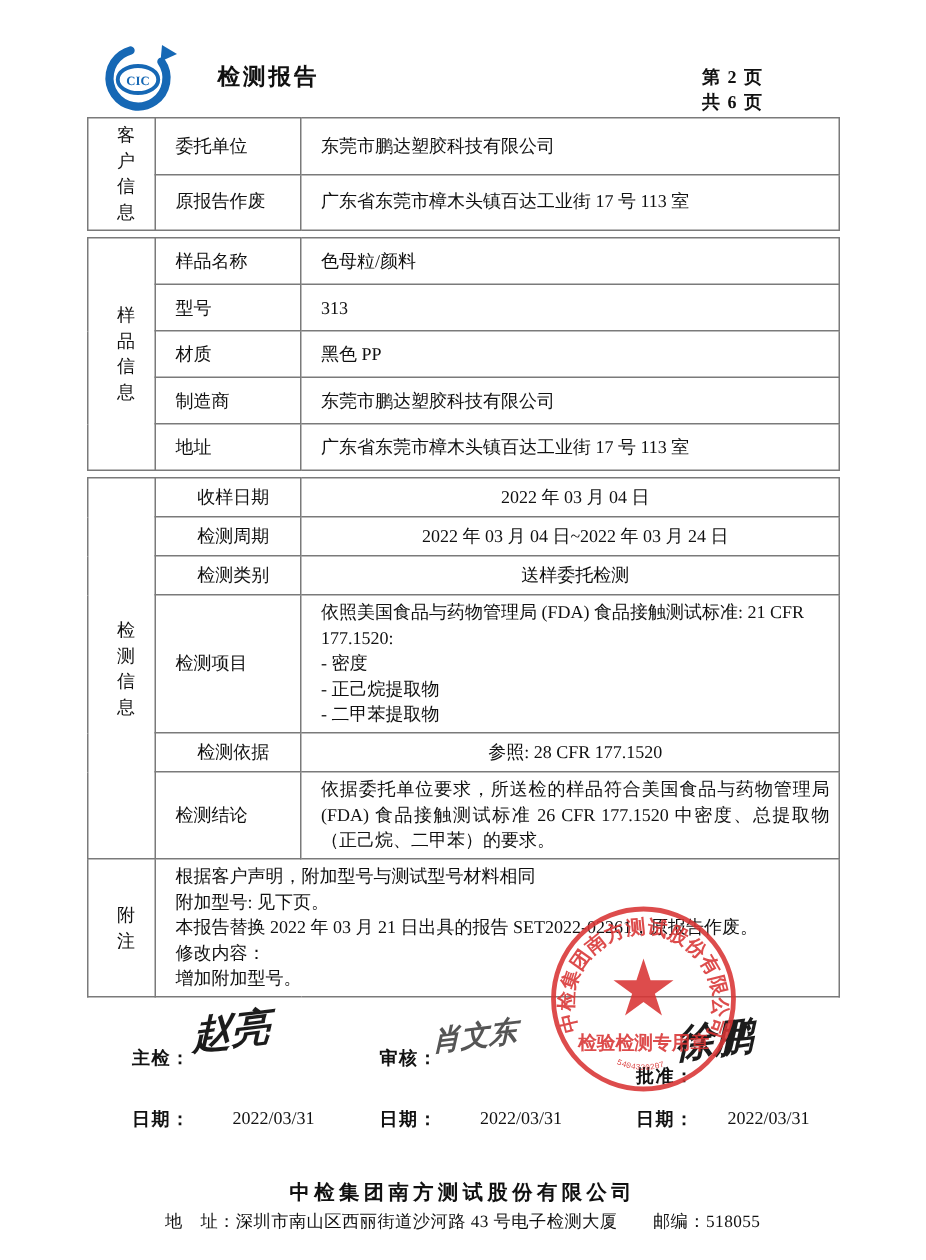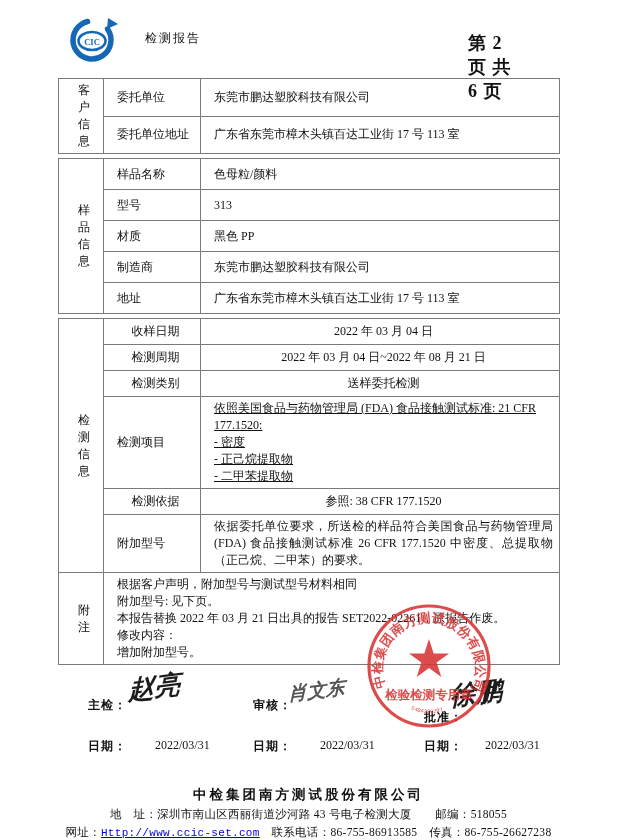--- a/index.html
+++ b/index.html
@@ -5,43 +5,43 @@
   * { margin: 0; padding: 0; box-sizing: border-box; }
   html, body { background: #ffffff; }
   body {
     width: 617px; height: 840px;
     position: relative;
     font-family: "Liberation Serif", "DejaVu Serif", serif;
     color: #111;
     overflow: hidden;
   }
   
-  .hdr { position: absolute; top: 0; left: 0; width: 523px; height: 78px; }
+  .hdr { position: absolute; top: 12px; left: 0; width: 523px; height: 78px; }
   .logo { position: absolute; left: 64px; top: 15px; }
-  .h-title { position: absolute; left: 145px; top: 30px; font-size: 12px; font-weight: normal; letter-spacing: 2px; }
+  .h-title { position: absolute; left: 145px; top: 30px; font-size: 15px; font-weight: bold; letter-spacing: 2px; }
   .h-number { position: absolute; left: 236px; top: 31px; font-size: 12.5px; font-weight: bold; }
-  .h-page { position: absolute; left: 468px; top: 31px; font-size: 18px; font-weight: bold; letter-spacing: 1px; }
+  .h-page { position: absolute; left: 468px; top: 31px; font-size: 12px; font-weight: bold; letter-spacing: 1px; }
   
   .content { position: absolute; top: 78px; left: 0; width: 617px; }
   table.t { border-collapse: collapse; width: 501px; margin-left: 58px; table-layout: fixed; }
   table.t + table.t { margin-top: 4px; }
   table.t td {
     border: 1px solid #7a7a7a;
     font-size: 12px;
     padding: 3px 6px 3px 13px;
     vertical-align: middle;
     line-height: 17px;
   }
   table.t12 td { height: 31px; }
   table.t3 td.single { height: 26px; text-align: center; }
   td.sec {
     text-align: center; padding: 3px 2px;
     white-space: pre-line; line-height: 26px; letter-spacing: 1px;
   }
-  td.proj { white-space: pre-line; line-height: 17px; padding-top: 4px; padding-bottom: 4px; text-decoration: underline; }
+  td.proj { white-space: pre-line; line-height: 17px; padding-top: 4px; padding-bottom: 4px; }
   td.concl { text-align: justify; line-height: 16.5px; padding-top: 4px; padding-bottom: 4px; padding-right: 10px; }
   td.note { white-space: pre-line; line-height: 18.5px; padding-top: 4px; padding-bottom: 4px; }
   
   .sigs { position: absolute; top: 664px; left: 0; width: 601px; height: 110px; font-size: 12px; }
   .sigs .lbl { position: absolute; font-weight: bold; letter-spacing: 1px; }
   .sig-name {
     position: absolute;
     font-family: "DejaVu Sans", sans-serif;
     font-style: italic; font-weight: bold;
     color: #1c1c1c;
@@ -85,21 +85,21 @@
         <col style="width:359px">
       </colgroup>
     <tbody>
         <tr>
       <td class="sec" rowspan="2">客户
 信息</td>
       <td>委托单位</td>
       <td>东莞市鹏达塑胶科技有限公司</td>
     </tr>
     <tr>
-      <td>委托单位地址</td>
+      <td>原报告作废</td>
       <td>广东省东莞市樟木头镇百达工业街 17 号 113 室</td>
     </tr>
   </tbody>
     </table>
 
   <table class="t t12">
     <colgroup>
         <col style="width:45px">
         <col style="width:97px">
         <col style="width:359px">
@@ -138,40 +138,40 @@
       </colgroup>
     <tbody>
         <tr>
       <td class="sec" rowspan="6">检测
 信息</td>
       <td class="single">收样日期</td>
       <td class="single">2022 年 03 月 04 日</td>
     </tr>
     <tr>
       <td class="single">检测周期</td>
-      <td class="single">2022 年 03 月 04 日~2022 年 08 月 21 日</td>
+      <td class="single">2022 年 03 月 04 日~2022 年 03 月 24 日</td>
     </tr>
     <tr>
       <td class="single">检测类别</td>
       <td class="single">送样委托检测</td>
     </tr>
     <tr>
       <td>检测项目</td>
       <td class="proj">依照美国食品与药物管理局 (FDA) 食品接触测试标准: 21 CFR
 177.1520:
 - 密度
 - 正己烷提取物
 - 二甲苯提取物</td>
     </tr>
     <tr>
       <td class="single">检测依据</td>
-      <td class="single">参照: 38 CFR 177.1520</td>
-    </tr>
-    <tr>
-      <td>附加型号</td>
+      <td class="single">参照: 28 CFR 177.1520</td>
+    </tr>
+    <tr>
+      <td>检测结论</td>
       <td class="concl">依据委托单位要求，所送检的样品符合美国食品与药物管理局 (FDA) 食品接触测试标准 26 CFR 177.1520 中密度、总提取物（正己烷、二甲苯）的要求。</td>
     </tr>
     <tr>
       <td class="sec">附注</td>
       <td class="note" colspan="2">根据客户声明，附加型号与测试型号材料相同
 附加型号: 见下页。
 本报告替换 2022 年 03 月 21 日出具的报告 SET2022-02261，原报告作废。
 修改内容：
 增加附加型号。</td>
     </tr>
@@ -208,16 +208,13 @@
   <polygon points="65,39 60.3,53.5 45,53.5 57.4,62.5 52.7,77 65,68 77.3,77 72.6,62.5 85,53.5 69.7,53.5" fill="#d93434"></polygon>
   <text x="65" y="99" text-anchor="middle" font-size="12.5" font-weight="bold" fill="#d93434" font-family="Liberation Serif, serif">检验检测专用章</text>
   <text font-size="5.5" fill="#d93434" font-family="Liberation Mono, monospace">
     <textPath href="#arcBot" startOffset="8">5404320207</textPath>
   </text>
 </svg>
 
 <div class="ftr">
   <div class="f-company">中检集团南方测试股份有限公司</div>
   <div class="f-line">地　址：深圳市南山区西丽街道沙河路 43 号电子检测大厦　　邮编：518055</div>
-  <div class="f-line">
-    <span>网址：</span><a href="#" class="f-link">Http://www.ccic-set.com</a><span>　联系电话：86-755-86913585　传真：86-755-26627238</span>
-  </div>
 </div>
 
 </body></html>

